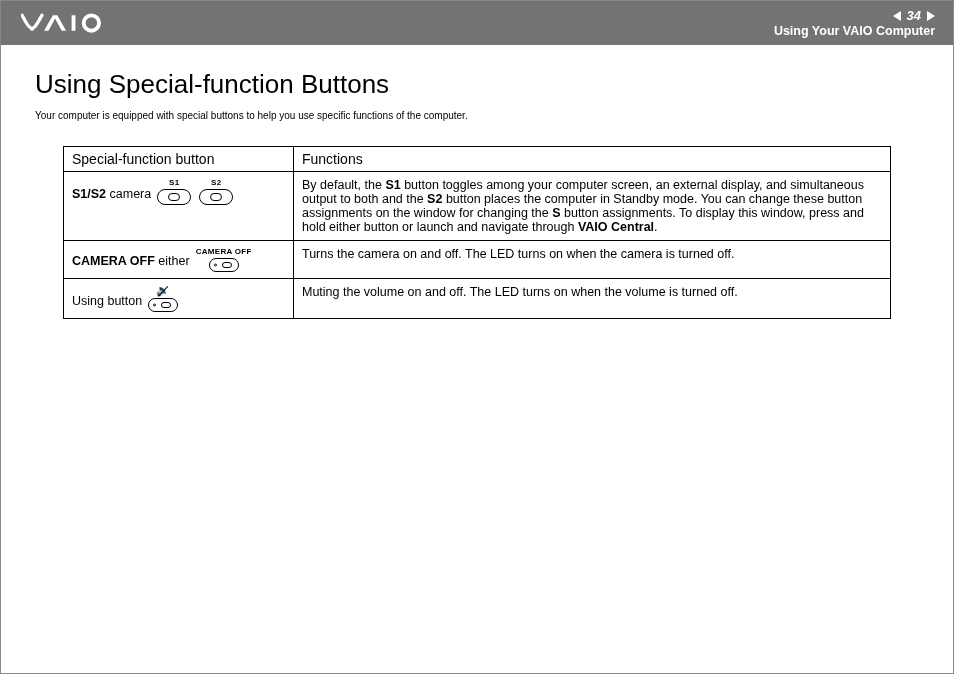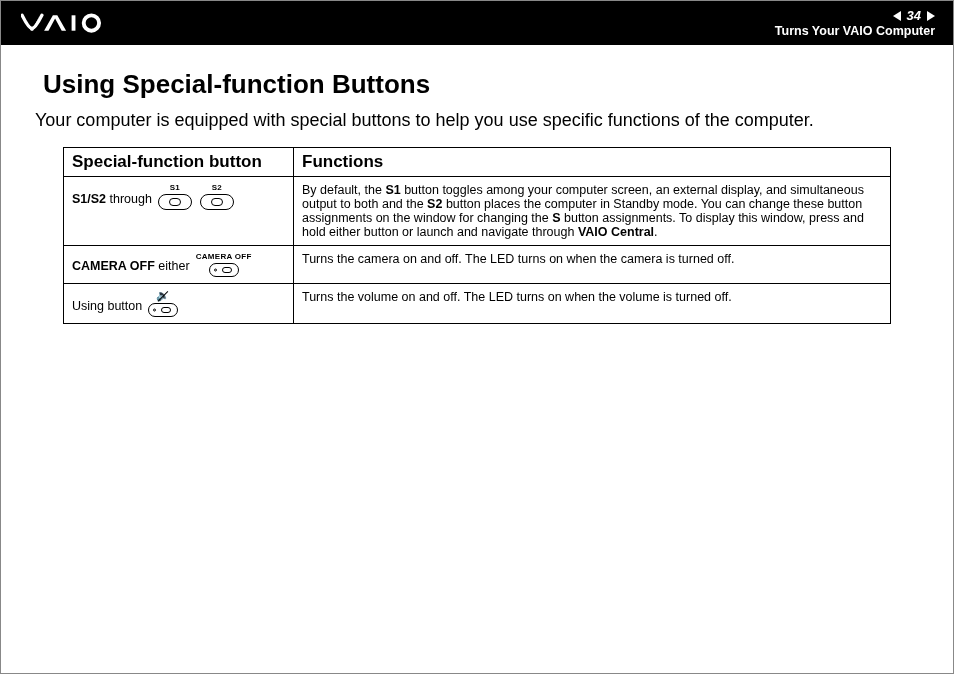--- a/index.html
+++ b/index.html
@@ -1,44 +1,44 @@
 <!DOCTYPE html>
 <html><head>
 <meta charset="utf-8">
 <style>
   * { box-sizing: border-box; margin: 0; padding: 0; }
   html, body { width: 954px; height: 674px; background: #fff; font-family: Arial, Helvetica, sans-serif; color: #000; }
   body { border: 1px solid #888; }
 
   .header {
-    background: #000000;
+    background: #737373;
     color: #fff;
     height: 44px;
     display: flex;
     align-items: center;
     justify-content: space-between;
     padding: 0 18px 0 20px;
   }
   .logo { display: flex; align-items: center; height: 100%; }
   .logo svg { height: 22px; }
   .header-right { display: flex; flex-direction: column; align-items: flex-end; gap: 1px; font-size: 12px; font-weight: bold; font-style: italic; }
   .pager { display: flex; align-items: center; gap: 6px; font-style: italic; font-weight: bold; font-size: 13px; }
   .pager .tri { width: 0; height: 0; border-style: solid; }
   .pager .tri.left { border-width: 5px 8px 5px 0; border-color: transparent #fff transparent transparent; }
   .pager .tri.right { border-width: 5px 0 5px 8px; border-color: transparent transparent transparent #fff; }
   .section-label { font-style: normal; font-weight: bold; font-size: 12.5px; }
 
   .content { padding: 24px 34px 0 34px; }
-  h1 { font-weight: 700; font-size: 26px; margin-bottom: 10px; margin-left: 8px; }
-  .intro { font-size: 18px; margin-bottom: 16px; }
+  h1 { font-weight: 400; font-size: 26px; margin-bottom: 10px; }
+  .intro { font-size: 10px; margin-bottom: 25px; }
 
   .tbl-wrap { padding: 0 28px; }
   table { width: 100%; border-collapse: collapse; font-size: 12.5px; }
   th, td { border: 1px solid #000; padding: 6px 8px; vertical-align: top; text-align: left; }
-  th { font-weight: bold; font-size: 17px; padding-top: 4px; padding-bottom: 4px; }
+  th { font-weight: normal; font-size: 14px; padding-top: 4px; padding-bottom: 4px; }
   col.c1 { width: 230px; }
 
   .btn-cell { font-size: 12.5px; }
   .btn-label { display: inline-flex; align-items: flex-end; gap: 6px; }
   .btn-label .text { padding-bottom: 4px; }
 
   .hwbtn-group { display: inline-flex; gap: 8px; align-items: flex-end; }
   .hwbtn { display: flex; flex-direction: column; align-items: center; gap: 2px; }
   .hwbtn .cap { font-size: 8px; font-weight: bold; letter-spacing: .3px; }
   .pill {
@@ -67,21 +67,21 @@
       <rect x="92" y="6" width="7" height="28" fill="#fff"></rect>
       <circle cx="128" cy="20" r="14" stroke="#fff" stroke-width="7" fill="none"></circle>
     </svg>
   </div>
   <div class="header-right">
     <div class="pager">
       <span class="tri left"></span>
       <span>34</span>
       <span class="tri right"></span>
     </div>
-    <div class="section-label">Turns Your VAIO Computer</div>
+    <div class="section-label">Using Your VAIO Computer</div>
   </div>
 </div>
 
 <div class="content">
   <h1>Using Special-function Buttons</h1>
   <p class="intro">Your computer is equipped with special buttons to help you use specific functions of the computer.</p>
 
   <div class="tbl-wrap">
     <table>
       <colgroup>
@@ -92,21 +92,21 @@
         <tr>
           <th>Special-function button</th>
           <th>Functions</th>
         </tr>
       </thead>
       <tbody>
 
         <tr>
           <td class="btn-cell">
             <div class="btn-label">
-              <span class="text"><b>S1/S2</b><span> through</span></span>
+              <span class="text"><b>S1/S2</b><span> camera</span></span>
               <span class="hwbtn-group">
                 <span class="hwbtn">
                   <span class="cap">S1</span>
                   <span class="pill">
                       <span class="dot"></span>
                     </span>
                 </span>
                 <span class="hwbtn">
                   <span class="cap">S2</span>
                   <span class="pill">
@@ -143,18 +143,18 @@
               <span class="text">Using button</span>
               <span class="hwbtn">
                 <span class="mute-icon">🔈</span>
                 <span class="pill sml led-style">
                     <span class="led"></span>
                     <span class="dot"></span>
                   </span>
               </span>
             </div>
           </td>
-          <td>Turns the volume on and off. The LED turns on when the volume is turned off.</td>
+          <td>Muting the volume on and off. The LED turns on when the volume is turned off.</td>
         </tr>
       </tbody>
     </table>
   </div>
 </div>
 
 </body></html>

